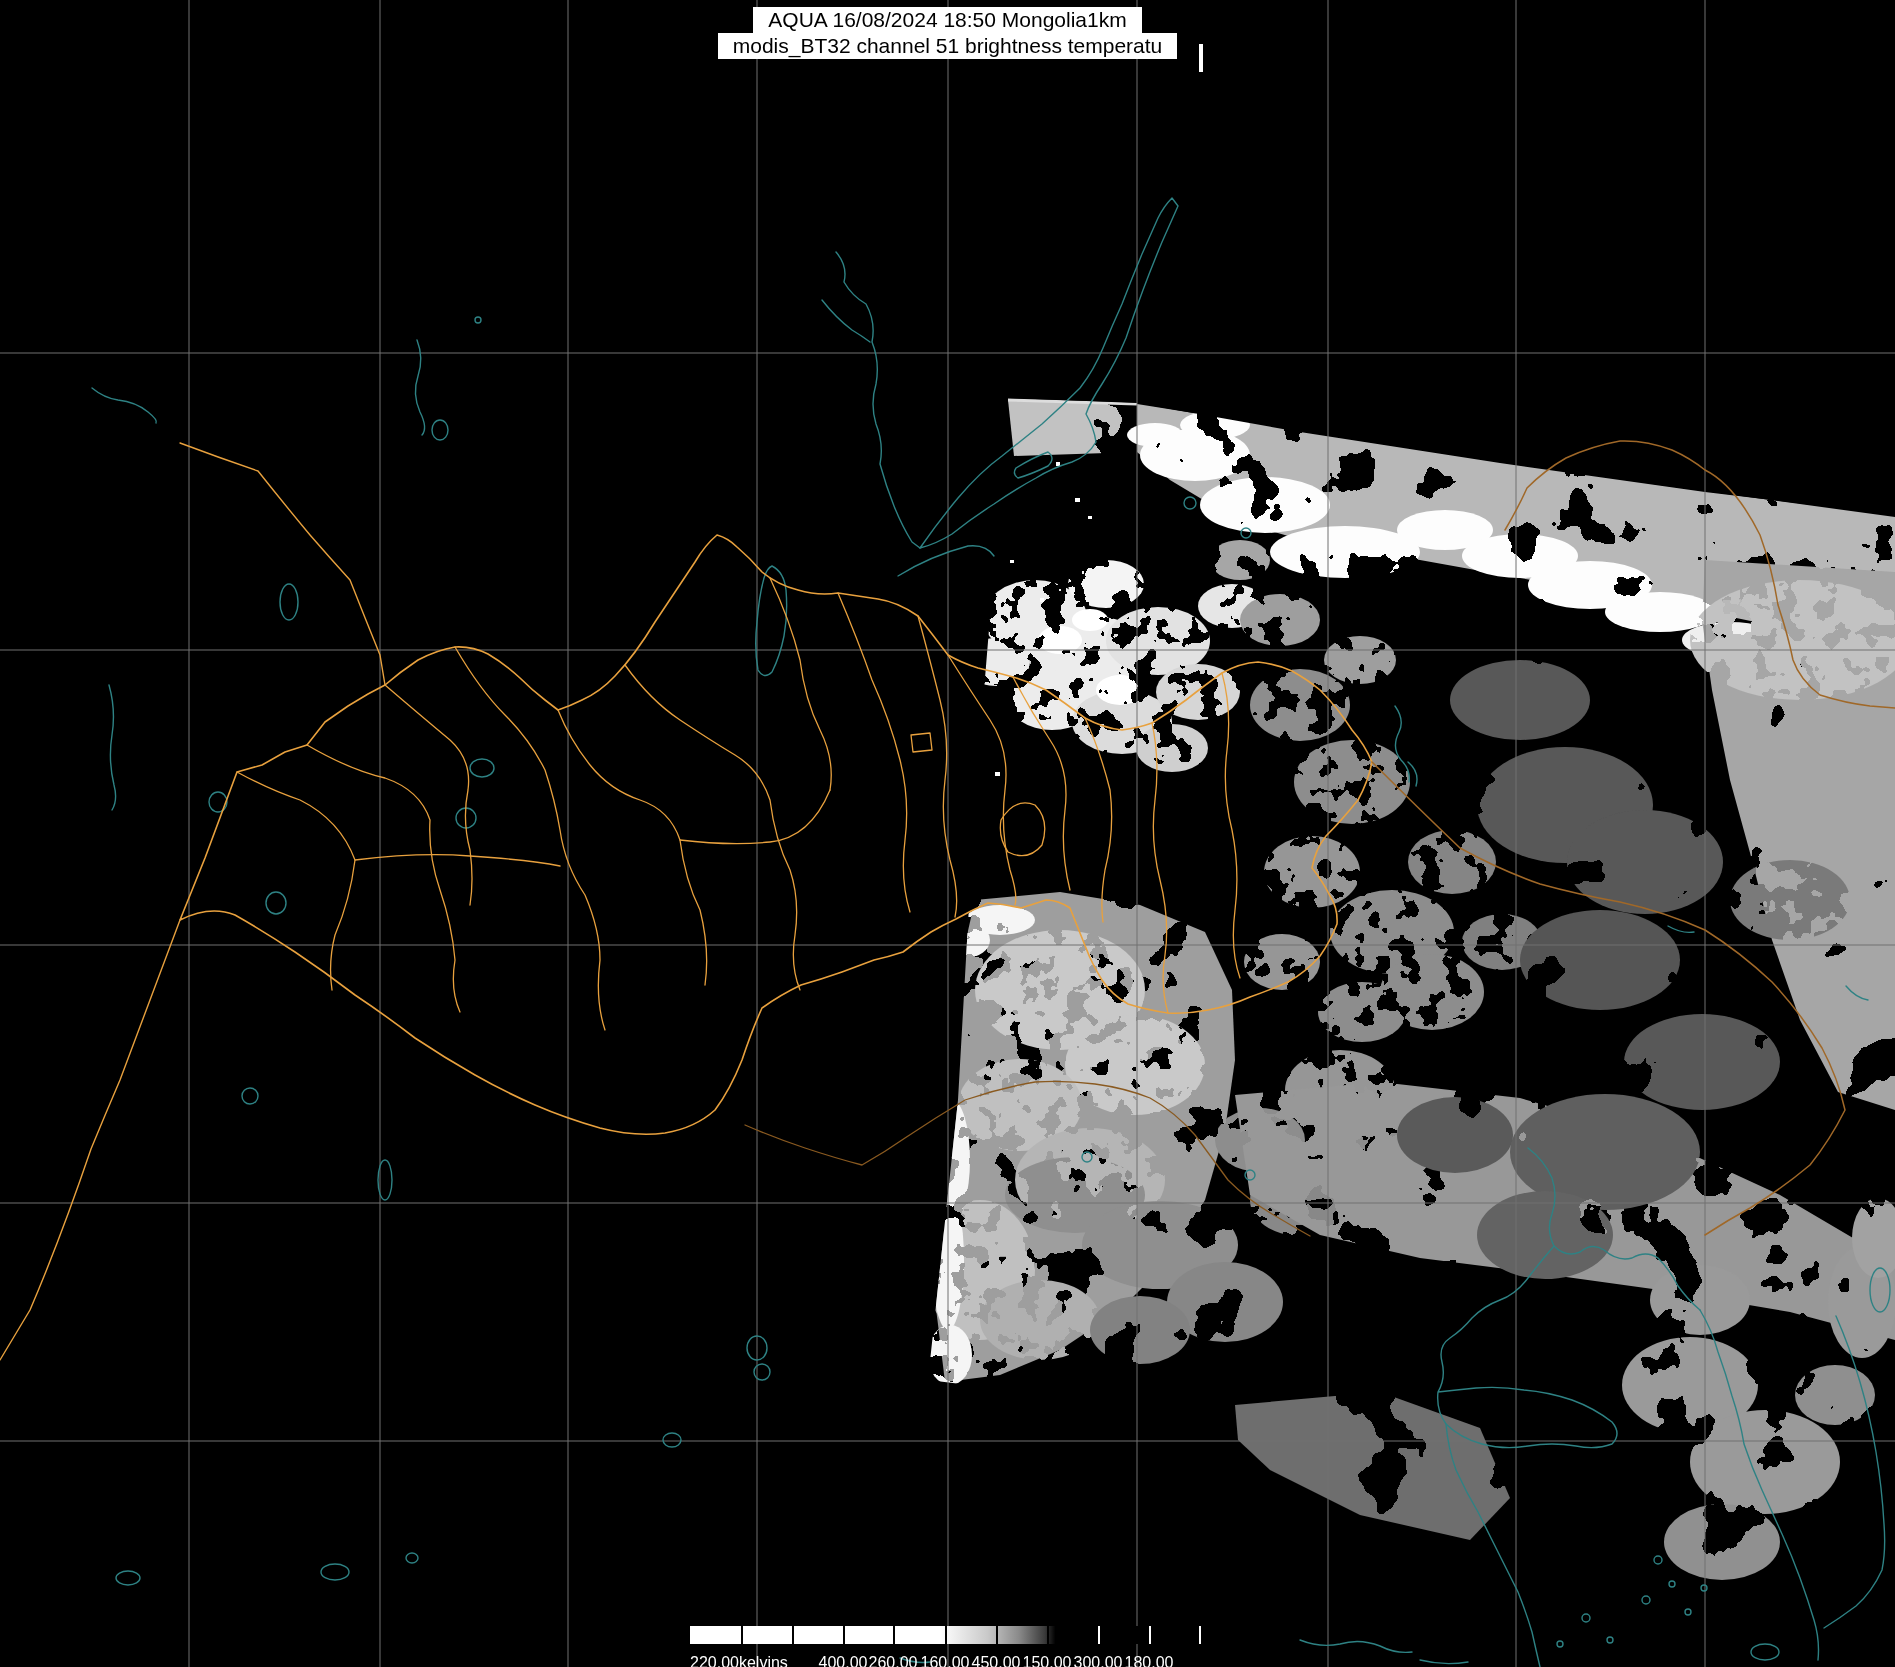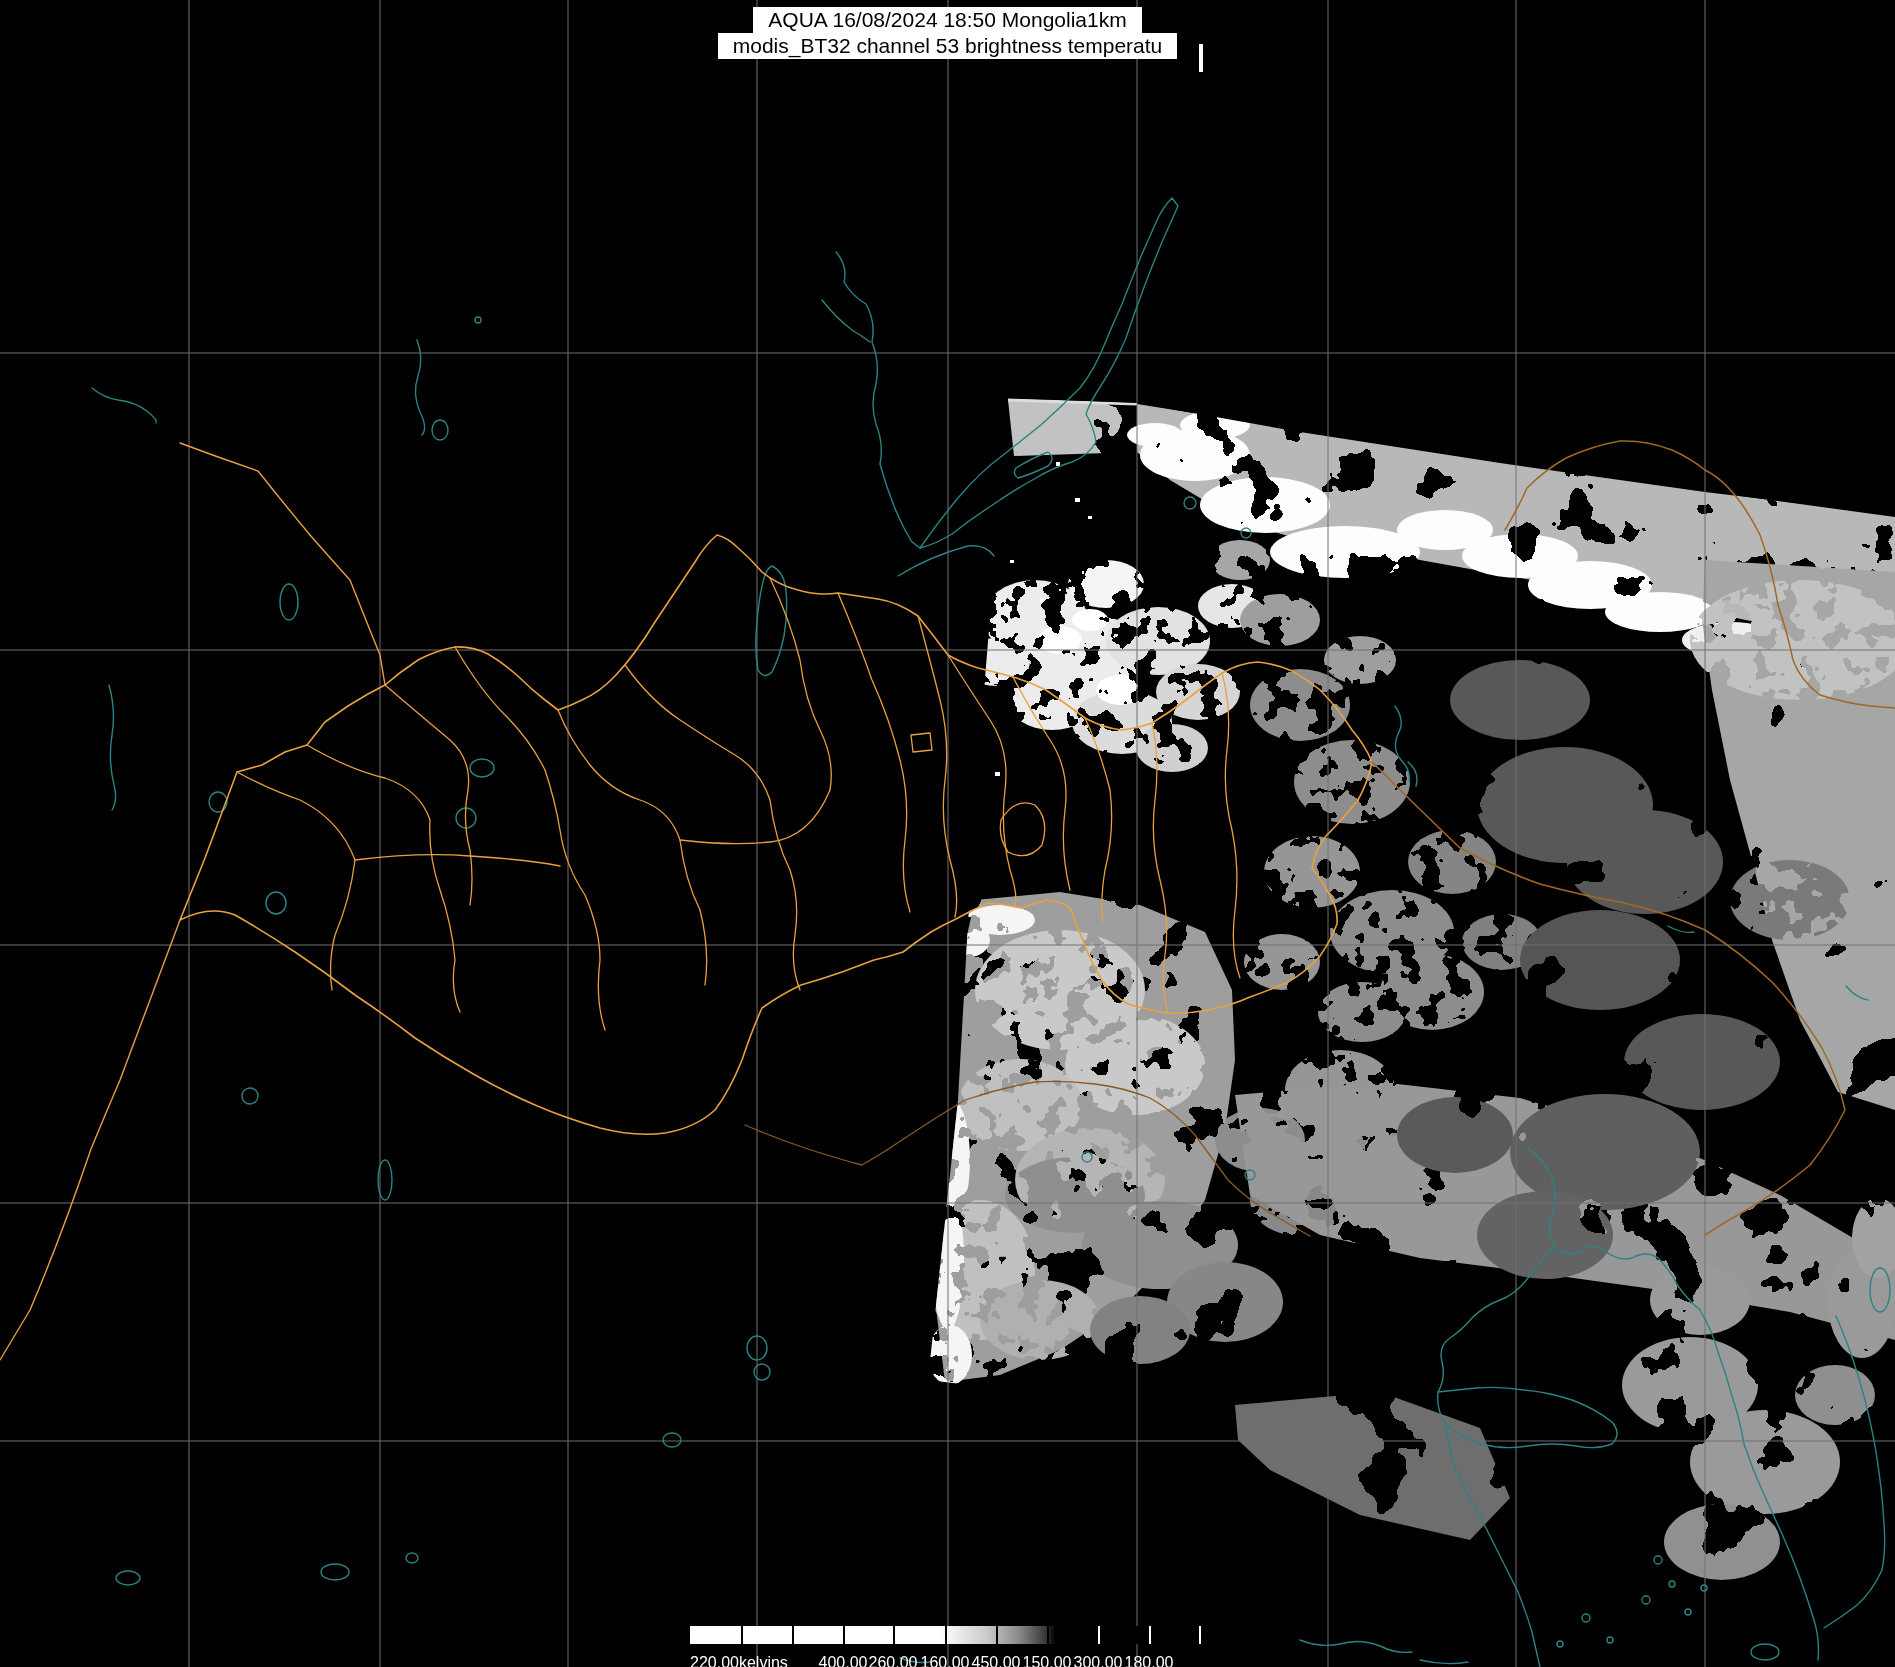--- a/index.html
+++ b/index.html
@@ -307,21 +307,21 @@
     <path stroke="var(--orange,#e8a13e)" stroke-width="1.4" d="M180,920 Q150,1000 120,1080 Q105,1115 91,1149 Q60,1240 30,1310 Q15,1335 0,1360"></path>
     <path stroke="var(--dark-orange,#a06828)" stroke-width="1.5" d="M1505,530 Q1518,508 1527,488 Q1545,470 1566,458 Q1592,446 1620,441 Q1646,440 1672,450 Q1690,458 1705,470 Q1735,485 1760,535 Q1772,568 1778,605 Q1788,635 1793,660 Q1800,680 1820,695 Q1845,703 1870,706 L1895,708"></path>
     <path stroke="var(--dark-orange,#a06828)" stroke-width="1.5" d="M1372,762 Q1420,810 1460,848 Q1500,870 1540,884 Q1580,895 1620,902 Q1665,912 1705,930 Q1740,952 1772,982 Q1800,1012 1822,1048 Q1838,1078 1845,1110 Q1830,1140 1810,1165 Q1780,1190 1750,1208 Q1728,1220 1705,1235"></path>
     <path stroke="var(--faint-orange,#8a5a20)" stroke-width="1.3" d="M745,1125 Q775,1138 805,1148 Q835,1158 862,1165 Q885,1152 905,1138 Q935,1118 965,1100 Q1000,1088 1035,1082 Q1065,1080 1095,1084 Q1125,1088 1150,1098 Q1175,1112 1195,1135 Q1212,1158 1228,1180 Q1248,1200 1272,1214 Q1292,1226 1310,1236"></path>
   </g>
 </svg>
 </div>
 
 <div class="title-wrap">
   <div class="title-line">AQUA 16/08/2024 18:50 Mongolia1km</div>
-  <div class="title-line">modis_BT32 channel 53 brightness temperatu</div>
+  <div class="title-line">modis_BT32 channel 51 brightness temperatu</div>
 </div>
 <div class="artifact"></div>
 
 <div class="colorbar-wrap">
   <div class="colorbar">
     <div class="cb-tick dark" style="left:51px"></div>
     <div class="cb-tick dark" style="left:102px"></div>
     <div class="cb-tick dark" style="left:153px"></div>
     <div class="cb-tick dark" style="left:203px"></div>
     <div class="cb-tick dark" style="left:255px"></div>

